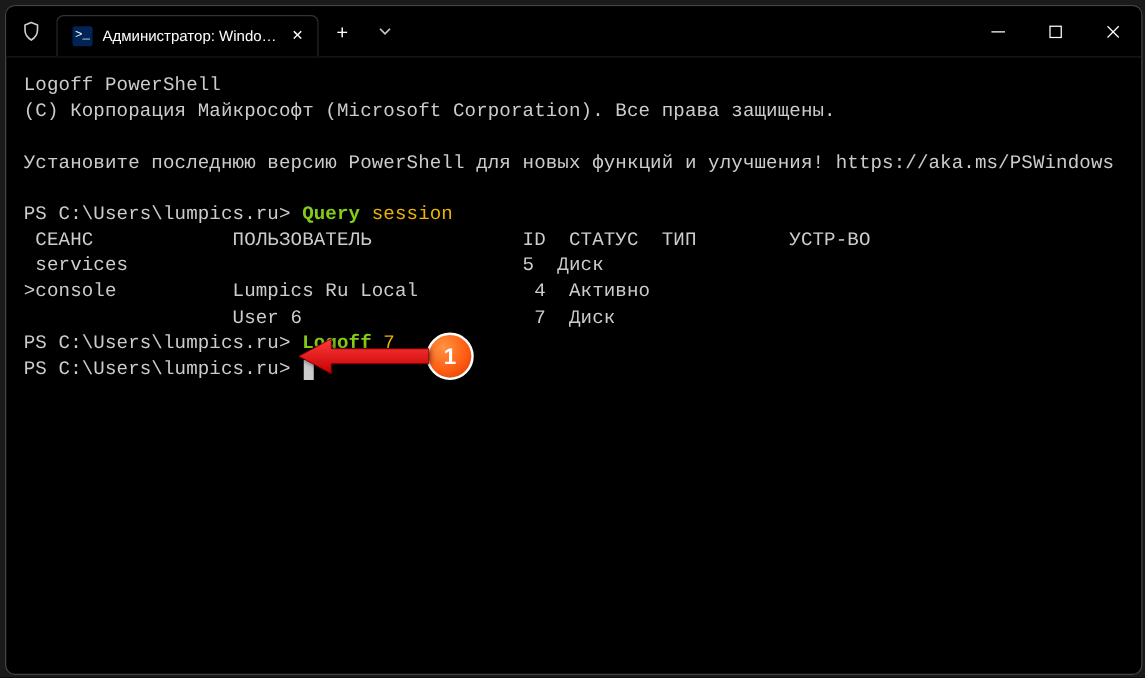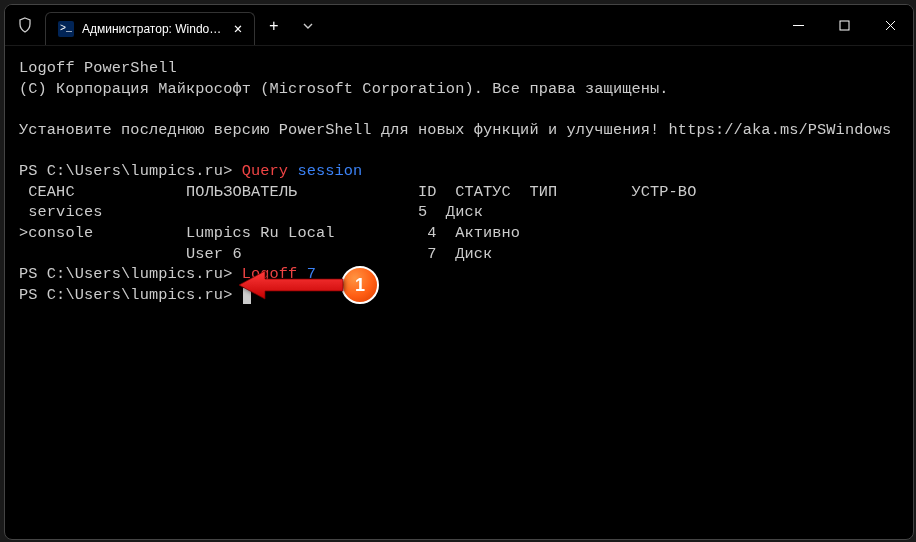--- a/index.html
+++ b/index.html
@@ -114,24 +114,25 @@
     .terminal {
       padding: 12px 14px;
       color: #ccc;
       line-height: 1.35;
       white-space: pre;
       overflow: hidden;
       font-size: 15.3px;
       letter-spacing: 0.1px;
     }
     .yellow {
-      color: #ef4444;
+      color: #84cc16;
+      font-weight: bold;
     }
     .white {
-      color: #3b82f6;
+      color: #eab308;
     }
     .cursor-block {
       display: inline-block;
       width: 8px;
       height: 16px;
       background: #ccc;
       vertical-align: text-bottom;
       margin-left: 1px;
     }
     .annotation {

